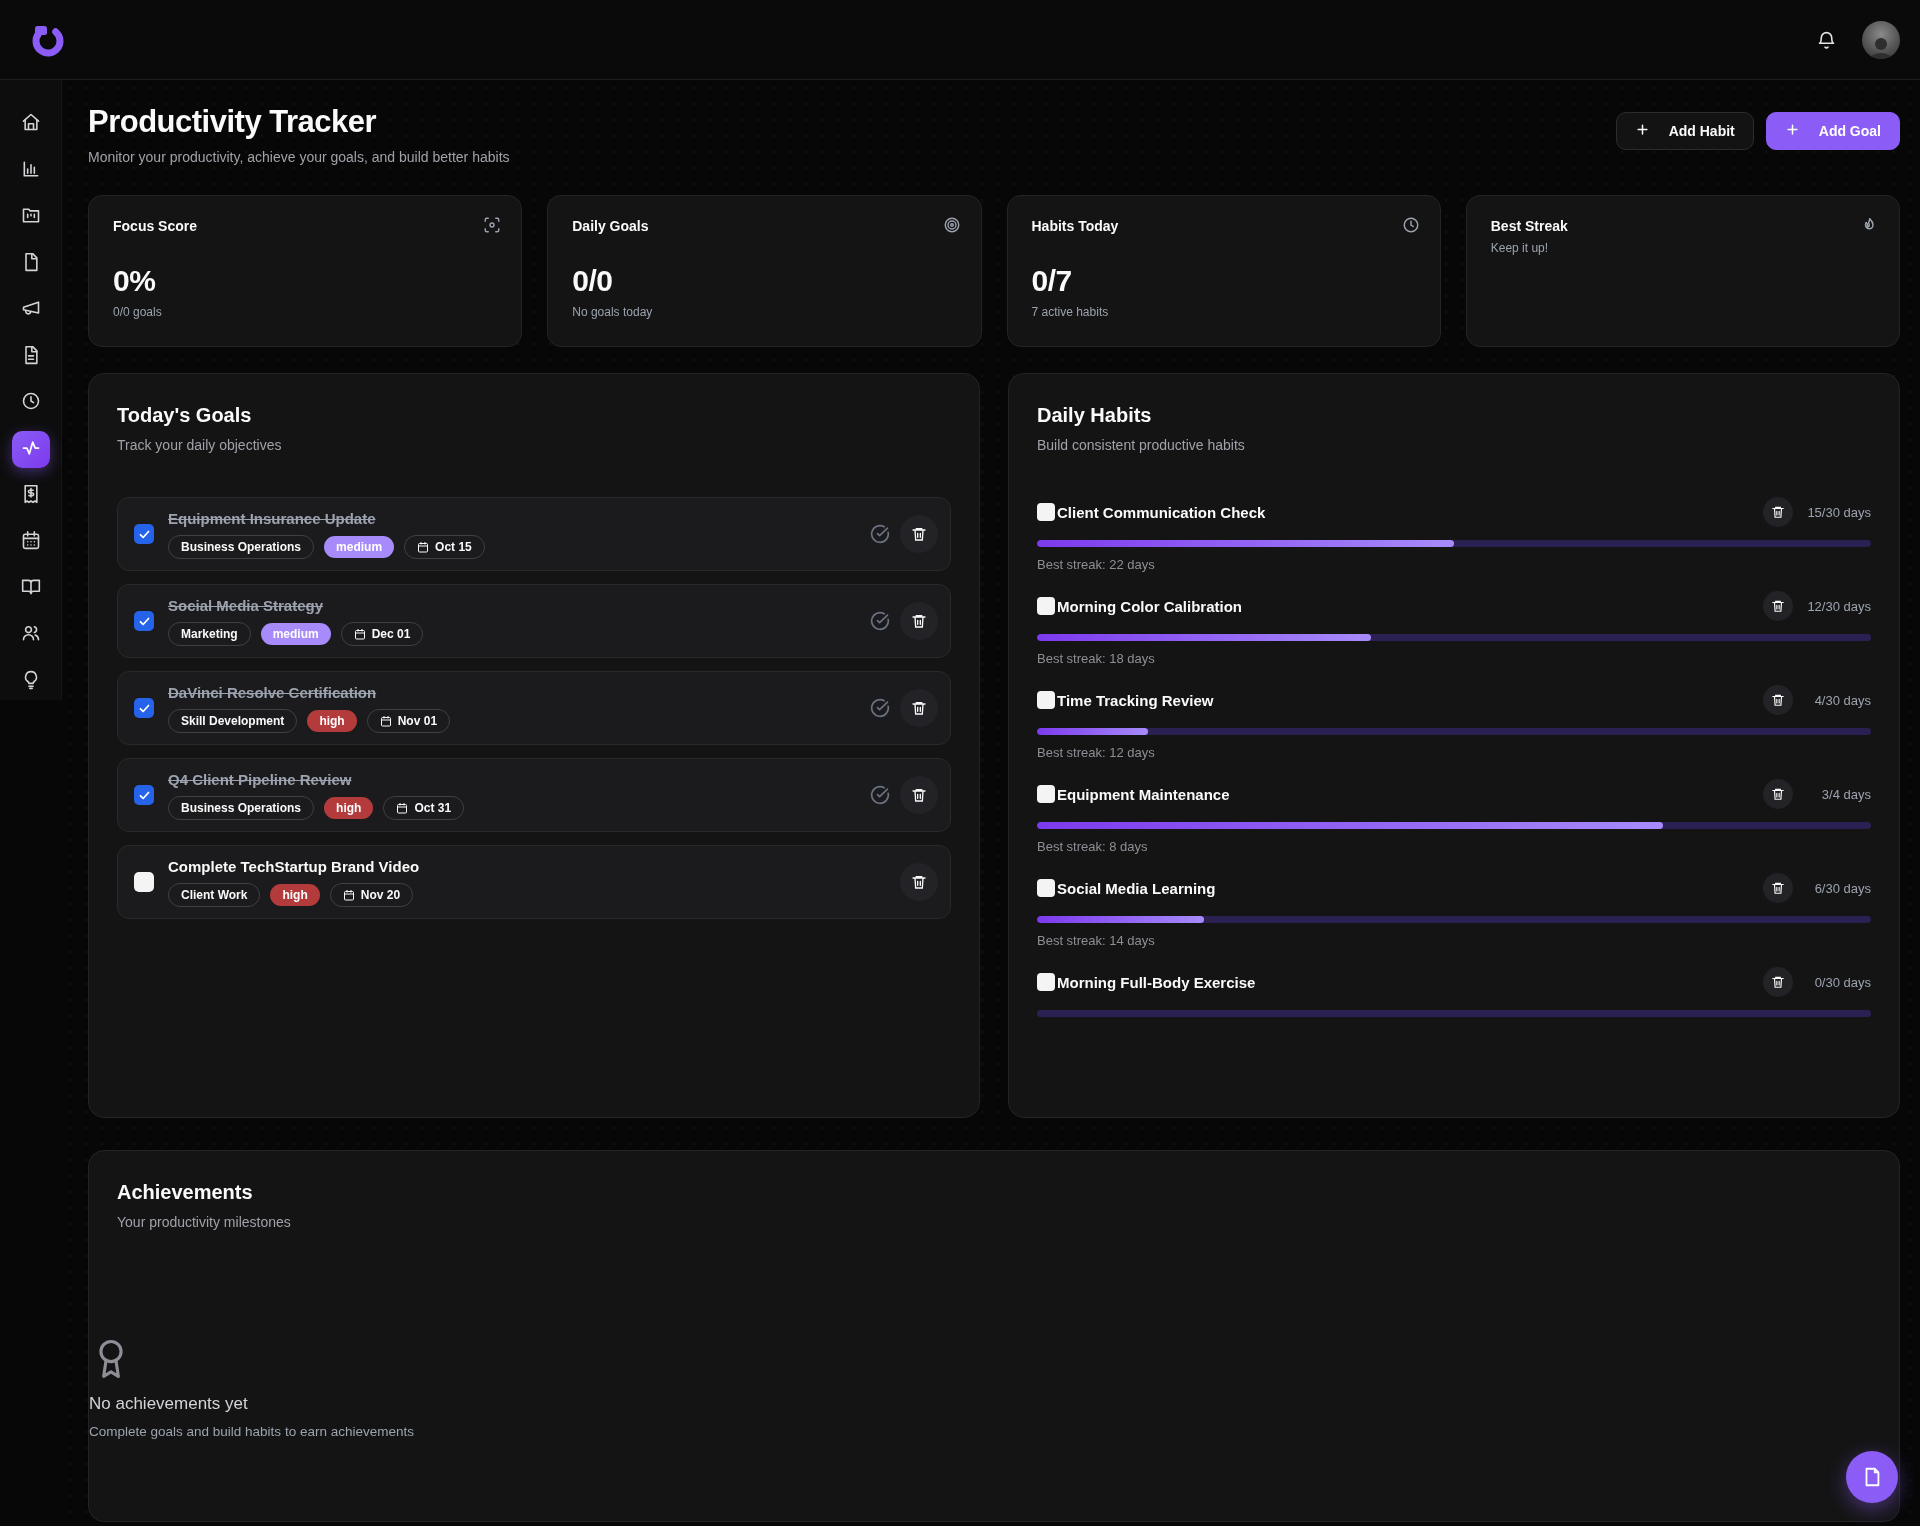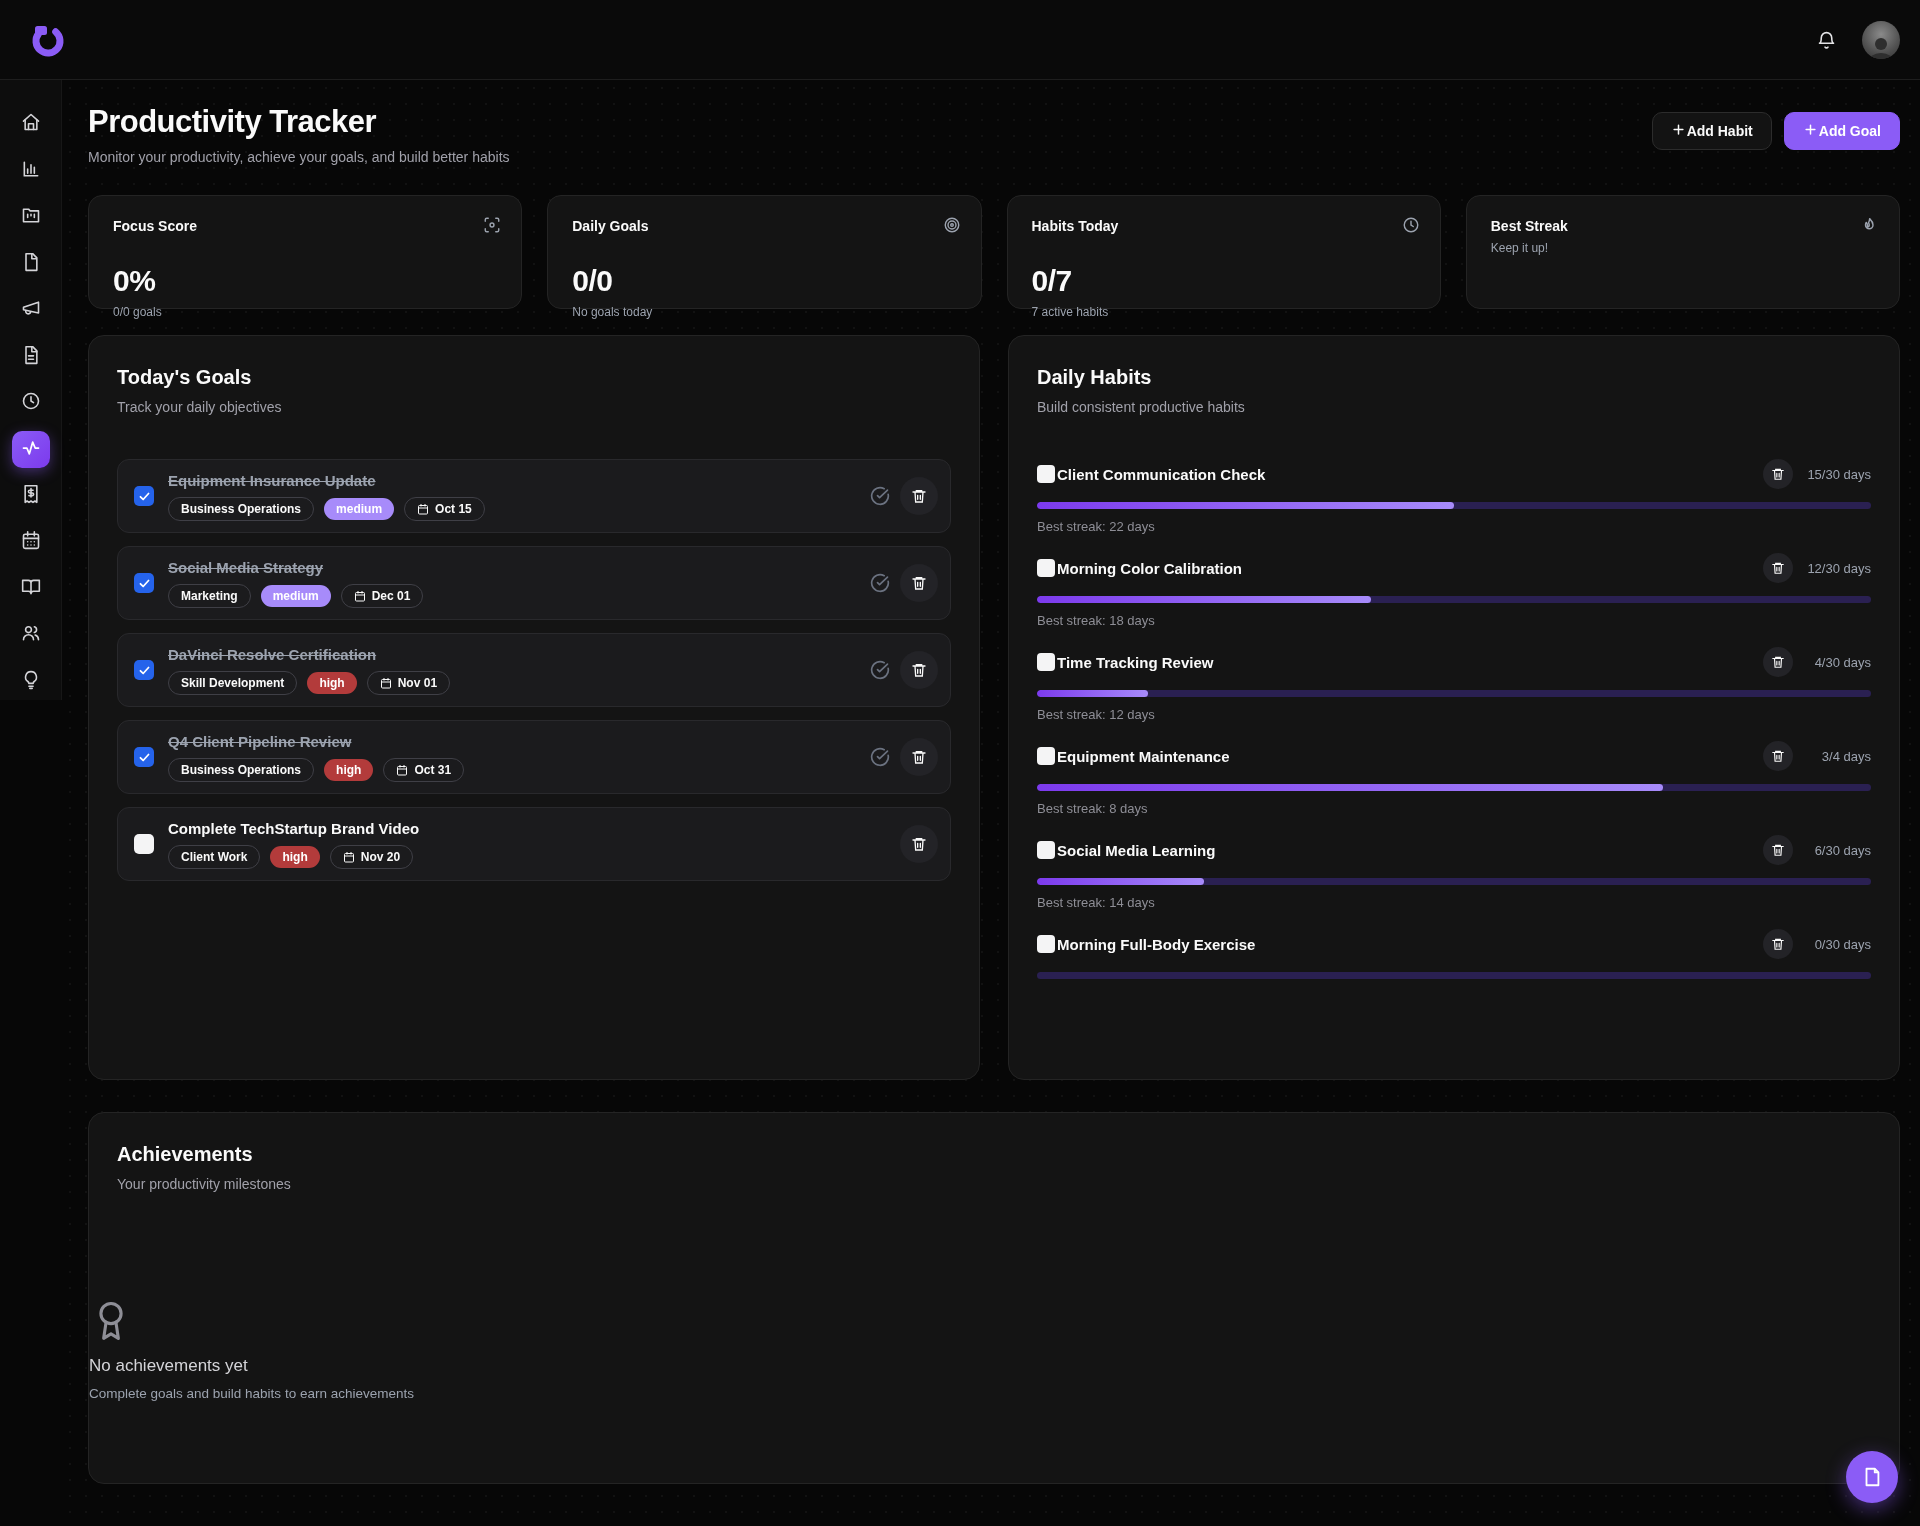--- a/index.html
+++ b/index.html
@@ -23,28 +23,28 @@
 
   
   .main { position:absolute; top:80px; left:62px; right:0; bottom:0;
           background-image:radial-gradient(rgba(255,255,255,0.045) 1px, transparent 1px);
           background-size:16px 16px; padding:24px 20px 0 26px; }
 
   .page-header { display:flex; justify-content:space-between; align-items:flex-start; }
   .page-title { font-size:31px; font-weight:bold; letter-spacing:-.5px; color:#fafafa; }
   .page-subtitle { margin-top:9px; font-size:14px; color:#a1a1aa; }
   .header-actions { display:flex; gap:12px; margin-top:8px; }
-  .btn { display:flex; align-items:center; gap:1px; height:38px; padding:0 18px; border-radius:10px; font-size:14px; font-weight:bold; cursor:pointer; font-family:"Liberation Sans",sans-serif; }
+  .btn { display:flex; align-items:center; gap:19px; height:38px; padding:0 18px; border-radius:10px; font-size:14px; font-weight:bold; cursor:pointer; font-family:"Liberation Sans",sans-serif; }
   .btn svg { width:15px; height:15px; }
   .btn-ghost { background:#131313; border:1px solid #2c2c2c; color:#fafafa; }
   .btn-primary { background:#8b5cf6; border:1px solid #8b5cf6; color:#fff; }
 
   
   .stats-row { display:grid; grid-template-columns:repeat(4,1fr); gap:25px; margin-top:30px; }
-  .stat-card { background:#141414; border:1px solid #242424; border-radius:14px; height:114px; padding:22px 24px; position:relative; }
+  .stat-card { background:#141414; border:1px solid #242424; border-radius:14px; height:152px; padding:22px 24px; position:relative; }
   .stat-label { font-size:14px; font-weight:bold; color:#fafafa; }
   .stat-icon { position:absolute; top:20px; right:20px; width:18px; height:18px; color:#9ca3af; }
   .stat-value { font-size:30px; font-weight:bold; margin-top:30px; letter-spacing:-.5px; }
   .stat-caption { font-size:12px; color:#9ca3af; margin-top:7px; }
 
   
   .panels-row { display:grid; grid-template-columns:1fr 1fr; gap:28px; margin-top:26px; }
   .panel { background:#141414; border:1px solid #242424; border-radius:16px; height:745px; padding:30px 28px; overflow:hidden; }
   .panel-title { font-size:20px; font-weight:bold; color:#fafafa; }
   .panel-subtitle { font-size:14px; color:#a1a1aa; margin-top:10px; }

